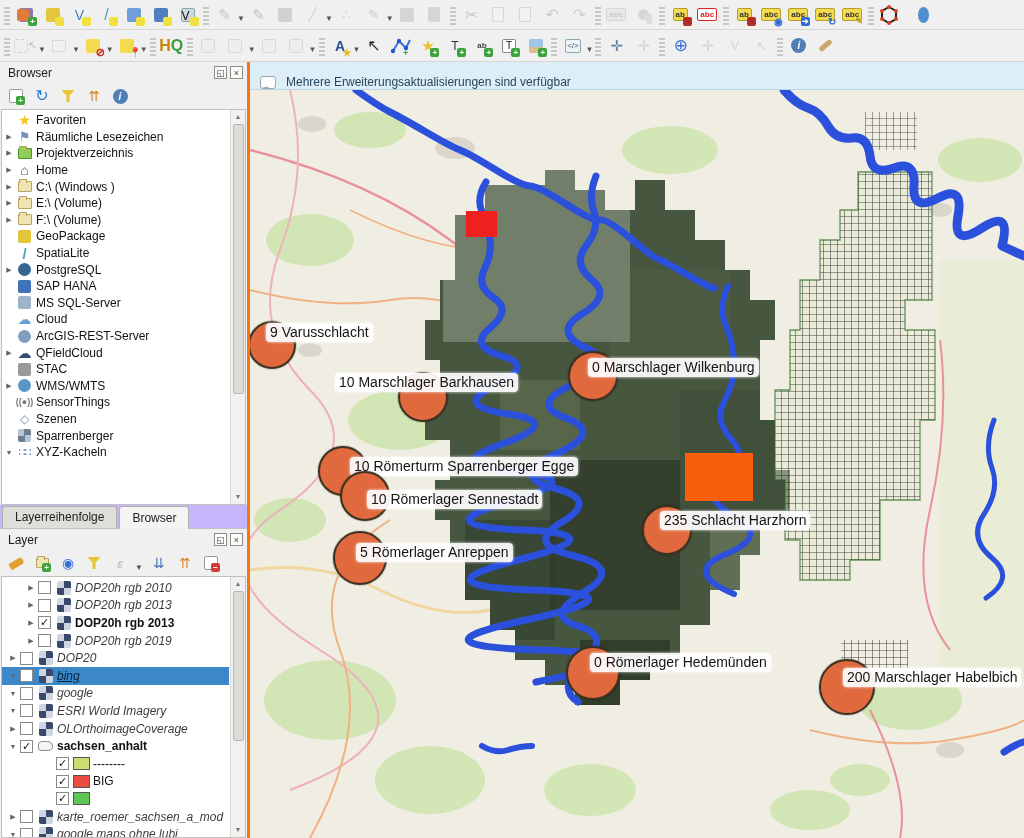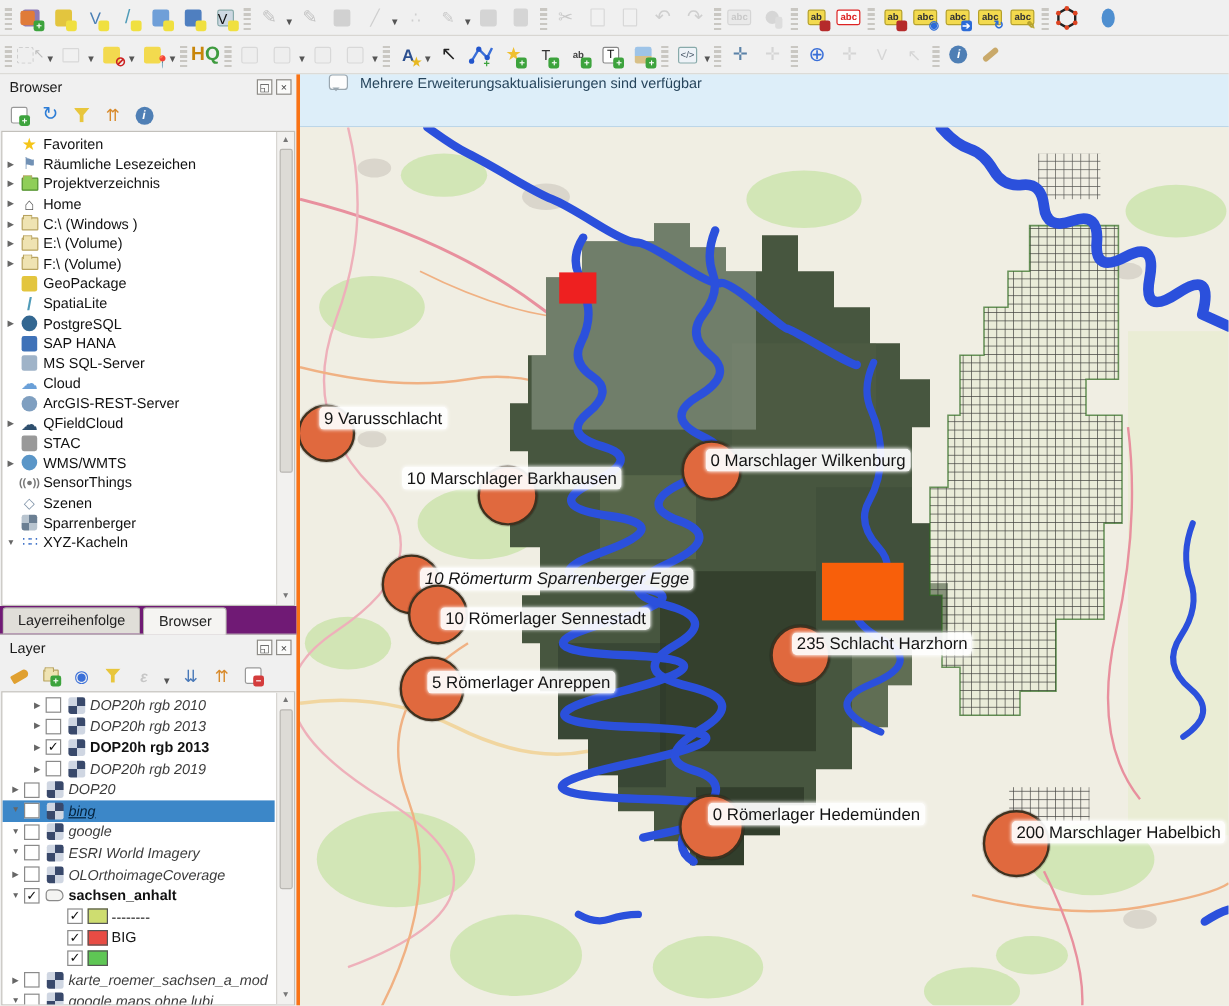--- a/index.html
+++ b/index.html
@@ -56,27 +56,27 @@
   .lbl.ul { text-decoration:underline; }
   .trow.sel { background:#3c87c8; }
   .trow.sel .lbl { color:#04223c; }
 
   
   .sbar { position:absolute; top:0; right:0; bottom:0; width:15px; background:#f2f1ef; border-left:1px solid #d8d6d2; display:flex; flex-direction:column; align-items:center; }
   .sbtn { height:14px; width:15px; font-size:7px; color:#777; text-align:center; line-height:14px; }
   .sthumb { width:11px; border:1px solid #b9b7b2; background:#dddbd6; border-radius:2px; }
 
   
-  #dock-tabs { height:24px; display:flex; align-items:flex-end; padding-left:2px; background:#701a75; border-bottom:1px solid #c4c2bd; }
+  #dock-tabs { height:24px; display:flex; align-items:flex-end; padding-left:2px; background:#c4b5fd; border-bottom:1px solid #c4c2bd; }
   .dtab { padding:3px 12px 4px 12px; font-size:12px; border:1px solid #b4b2ad; border-bottom:none; background:#e0ded8; color:#222; border-radius:3px 3px 0 0; margin-right:2px; }
   .dtab.active { background:#f5f4f2; position:relative; top:1px; padding-top:4px; }
 
   
   #map-wrap { flex:1; display:flex; flex-direction:column; min-width:0; }
-  #notify-bar { height:44px; background:#ddeef9; border-bottom:1px solid #bcd6e8; display:flex; align-items:flex-start; padding:0 24px; gap:10px; }
+  #notify-bar { height:28px; background:#ddeef9; border-bottom:1px solid #bcd6e8; display:flex; align-items:flex-end; padding:0 10px; gap:10px; }
   #notify-bar .bubble { width:16px; height:13px; border:1.5px solid #9aa7b0; border-radius:3px; background:#fdfdfd; position:relative; }
   #notify-bar .bubble::after { content:""; position:absolute; left:2px; bottom:-5px; border:3px solid transparent; border-top-color:#9aa7b0; }
   #notify-text { font-size:12px; color:#27455c; }
   #map-area { position:relative; flex:1; overflow:hidden; background:#f0eee3; }
   #map-svg { position:absolute; inset:0; }
   .marker { position:absolute; border-radius:50%; background:var(--marker-fill); border:2.5px solid var(--marker-stroke); box-shadow:0 0 0 1px rgba(0,0,0,.15); }
   .mlabel { position:absolute; background:rgba(255,255,255,.93); color:#141414; font-size:14px; padding:1px 4px 2px 4px; border-radius:4px; white-space:nowrap; box-shadow:0 0 3px rgba(255,255,255,.9); }
 </style>
 </head>
 <body>
@@ -797,21 +797,21 @@
         </svg>
 
         <div id="markers">
             <div class="marker" style="left: -2px; top: 231px; width: 48px; height: 48px;"></div>
             <div class="mlabel" style="left: 16px; top: 233px;">9 Varusschlacht</div>
             <div class="marker" style="left: 148px; top: 282px; width: 50px; height: 50px;"></div>
             <div class="mlabel" style="left: 85px; top: 283px;">10 Marschlager Barkhausen</div>
             <div class="marker" style="left: 318px; top: 261px; width: 50px; height: 50px;"></div>
             <div class="mlabel" style="left: 338px; top: 268px;">0 Marschlager Wilkenburg</div>
             <div class="marker" style="left: 68px; top: 356px; width: 50px; height: 50px;"></div>
-            <div class="mlabel" style="left: 100px; top: 367px; font-style: italic;">10 Römerturm Sparrenberger Egge</div>
+            <div class="mlabel" style="left: 100px; top: 367px;">10 Römerturm Sparrenberger Egge</div>
             <div class="marker" style="left: 90px; top: 381px; width: 50px; height: 50px;"></div>
             <div class="mlabel" style="left: 117px; top: 400px;">10 Römerlager Sennestadt</div>
             <div class="marker" style="left: 83px; top: 441px; width: 54px; height: 54px;"></div>
             <div class="mlabel" style="left: 106px; top: 453px;">5 Römerlager Anreppen</div>
             <div class="marker" style="left: 392px; top: 415px; width: 50px; height: 50px;"></div>
             <div class="mlabel" style="left: 410px; top: 421px;">235 Schlacht Harzhorn</div>
             <div class="marker" style="left: 316px; top: 556px; width: 54px; height: 54px;"></div>
             <div class="mlabel" style="left: 340px; top: 563px;">0 Römerlager Hedemünden</div>
             <div class="marker" style="left: 569px; top: 569px; width: 56px; height: 56px;"></div>
             <div class="mlabel" style="left: 593px; top: 578px;">200 Marschlager Habelbich</div>

